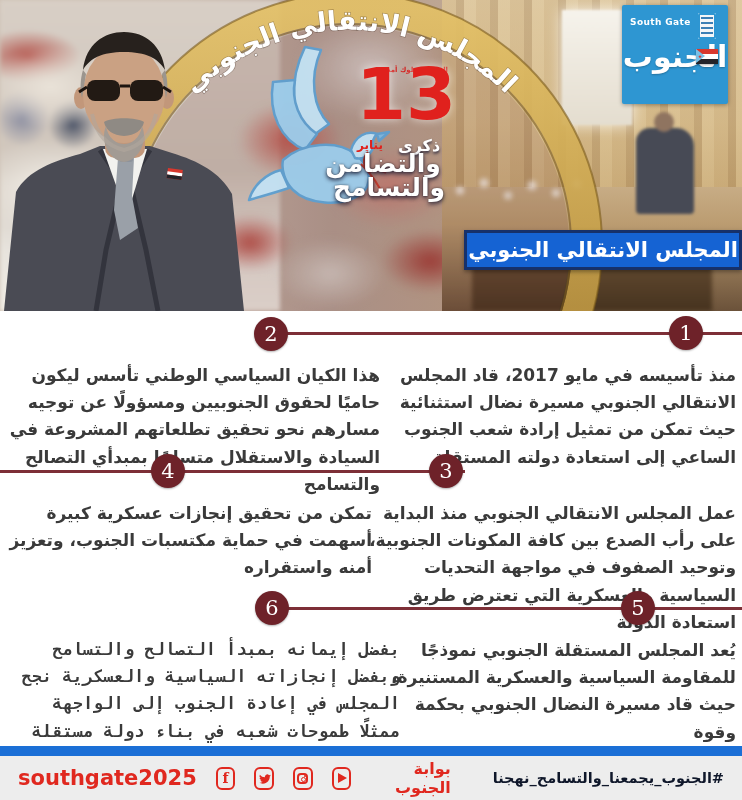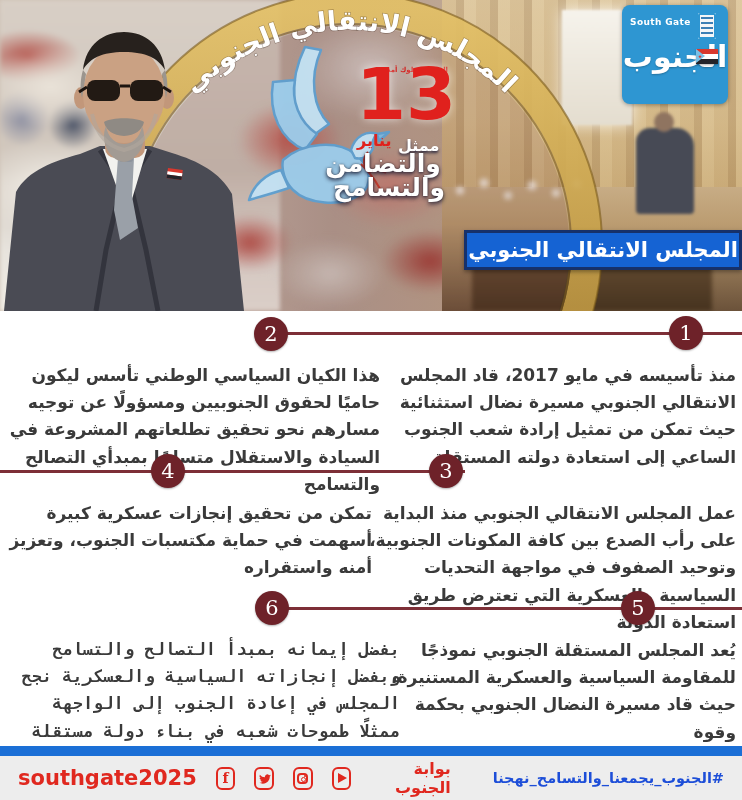--- a/index.html
+++ b/index.html
@@ -50,34 +50,34 @@
 
   
   .arch-svg{position:absolute;left:0;top:0;z-index:3;}
   .arch-title{font-size:27px;font-weight:bold;fill:#ffffff;}
 
   
   .em-small{position:absolute;left:384px;top:66px;width:64px;z-index:4;color:#d41f1c;
         font-size:7px;font-weight:bold;text-align:right;direction:rtl;}
   .em-13{position:absolute;left:356px;top:58px;z-index:4;color:#e0211d;font-size:72px;font-weight:700;
         line-height:1;text-shadow:0 0 10px rgba(255,255,255,.65);}
-  .em-month{position:absolute;left:357px;top:131px;z-index:5;color:#e0211d;font-size:16px;font-weight:bold;direction:rtl;}
+  .em-month{position:absolute;left:357px;top:138px;z-index:5;color:#e0211d;font-size:12px;font-weight:bold;direction:rtl;}
   .em-occasion{position:absolute;left:398px;top:136px;z-index:4;color:#fff;font-size:16px;font-weight:bold;direction:rtl;
         text-shadow:0 2px 3px rgba(30,30,55,.9);}
   .em-words{position:absolute;left:316px;top:152px;width:134px;z-index:4;text-align:center;direction:rtl;}
   .em-word{font-size:25px;font-weight:bold;color:#fff;line-height:.94;
         text-shadow:0 2px 4px rgba(25,25,50,.9),0 0 2px rgba(0,0,0,.5);}
   .em-word:nth-child(2){transform:translateX(6px);}
   .em-word:nth-child(3){transform:translateX(10px);}
   .dove-svg{position:absolute;left:243px;top:42px;z-index:4;opacity:.95;}
   .man-svg{position:absolute;left:0;top:10px;z-index:5;}
 
   
   .sg-logo{position:absolute;left:622px;top:5px;width:106px;height:99px;z-index:6;
-        background:#2e96d2;border-radius:8px;box-shadow:0 1px 4px rgba(0,0,0,.35);}
+        background:#2e96d2;border-radius:2px;box-shadow:0 1px 4px rgba(0,0,0,.35);}
   .sg-top{position:absolute;left:8px;top:12px;color:#fff;font-size:9px;font-weight:bold;letter-spacing:.4px;}
   .sg-seal{position:absolute;right:12px;top:8px;width:18px;height:26px;background:#f4f6f8;border-radius:2px;
         box-shadow:inset 0 0 0 2px #2e96d2, inset 0 0 0 3px #f4f6f8;}
   .sg-seal::after{content:"";position:absolute;inset:4px 3px;background:
         repeating-linear-gradient(180deg,#3d7fb5 0 2px,transparent 2px 5px);}
   .sg-ar{position:absolute;left:0;right:0;top:34px;text-align:center;color:#fff;
         font-size:30px;font-weight:bold;direction:rtl;text-shadow:0 1px 2px rgba(0,0,0,.25);}
   .sg-flag{position:absolute;right:10px;top:44px;width:22px;height:15px;
         background:linear-gradient(180deg,#d8382e 0 33%,#fff 33% 66%,#24242a 66% 100%);
         box-shadow:0 1px 2px rgba(0,0,0,.3);}
@@ -121,21 +121,21 @@
   .f-handle{color:#e0281f;font-size:21px;font-weight:bold;}
   .sicon{width:23px;height:23px;border:2px solid #e0281f;border-radius:6px;box-sizing:border-box;
         display:flex;align-items:center;justify-content:center;color:#e0281f;background:#ededed;cursor:pointer;}
   .fb-g{font-size:14px;font-weight:bold;font-family:"DejaVu Serif",serif;line-height:1;}
   .ig-g{width:11px;height:11px;border:2px solid #e0281f;border-radius:4px;position:relative;box-sizing:border-box;}
   .ig-g::before{content:"";position:absolute;left:2px;top:2px;width:3px;height:3px;border:1px solid #e0281f;border-radius:50%;}
   .ig-g::after{content:"";position:absolute;right:0;top:0;width:2px;height:2px;background:#e0281f;border-radius:50%;}
   .yt-g{width:0;height:0;border-left:9px solid #e0281f;border-top:5.5px solid transparent;border-bottom:5.5px solid transparent;margin-left:2px;}
   .f-brand{color:#e0281f;font-size:16px;font-weight:bold;direction:rtl;margin-right:4px;}
   .f-spacer{flex:1;}
-  .f-hashtag{color:#1d4ed8;font-size:14.5px;font-weight:bold;direction:rtl;}
+  .f-hashtag{color:#0f172a;font-size:14.5px;font-weight:bold;direction:rtl;}
 </style>
 </head>
 <body>
 
 <div class="poster">
 
   <div class="hero">
     <div class="meeting"></div>
     <div class="crowd"></div>
     <div class="room"></div>
@@ -168,21 +168,21 @@
         <path d="M108,108 C112,94 124,88 134,92 C130,96 129,101 130,106 C127,114 119,118 112,116 Z" fill="#c3e2f4"></path>
         <path d="M134,92 L146,90 L136,99 Z" fill="#7db6de"></path>
         <path d="M38,128 C22,132 10,144 6,158 C20,154 34,150 46,146 Z" fill="#c3e2f4"></path>
       </g>
       <path d="M118,122 C128,132 136,142 140,154 M126,130 C132,128 138,128 143,131 M122,126 C120,120 121,114 125,110" fill="none" stroke="#c0392b" stroke-width="2"></path>
     </svg>
 
     <div class="em-small">التصالح سلوك أمة</div>
     <div class="em-13">13</div>
     <div class="em-month">يناير</div>
-    <div class="em-occasion">ممثل</div>
+    <div class="em-occasion">ذكرى</div>
     <div class="em-words">
       <div class="em-word">والتضامن</div>
       <div class="em-word">والتسامح</div>
     </div>
 
     <svg class="man-svg" width="250" height="301" viewBox="0 0 250 301">
       <path d="M4,301 L16,182 C28,160 54,151 80,144 L100,136 L150,136 L172,143 C198,151 220,162 232,184 L244,301 Z" fill="#4a4b54"></path>
       <path d="M100,140 L122,172 L106,240 L96,301 M150,140 L130,172 L146,240 L158,301" fill="none" stroke="#33343d" stroke-width="5"></path>
       <polygon points="103,139 147,139 127,206" fill="#f2f2ef"></polygon>
       <polygon points="118,148 134,148 132,186 138,218 120,230 114,200" fill="#9aa0a8"></polygon>

